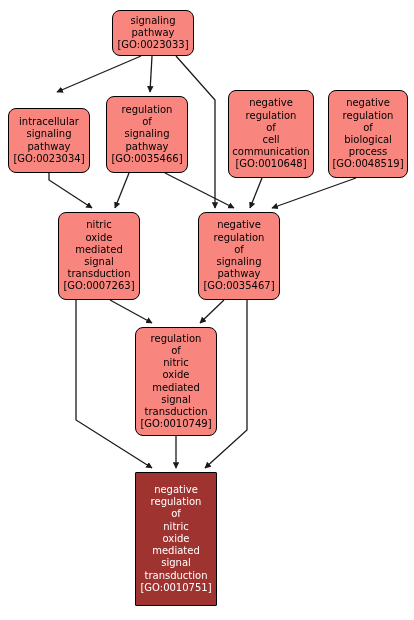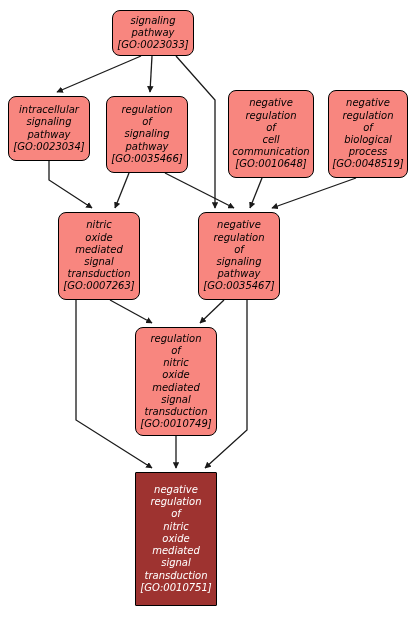--- a/index.html
+++ b/index.html
@@ -1,18 +1,18 @@
 <!DOCTYPE html>
 <html><head>
 <meta charset="utf-8">
 <style>
   html,body{margin:0;padding:0;background:#ffffff;}
   body{width:414px;height:620px;overflow:hidden;
        font-family:"DejaVu Sans",sans-serif;}
-  #graph{position:relative;width:414px;height:620px;font-style:italic;}
+  #graph{position:relative;width:414px;height:620px;}
   svg{position:absolute;left:0;top:0;width:414px;height:620px;}
   .node{position:absolute;box-sizing:border-box;
         display:flex;align-items:center;justify-content:center;
         text-align:center;line-height:12.2px;font-size:10px;
         border:1px solid #000000;}
   .node.round{border-radius:8px;background:#F8867F;color:#000000;}
   .node.target{border-radius:1px;background:#9E3330;color:#ffffff;}
   .node span{display:block;padding:0 2px;}
 </style>
 </head>
@@ -40,21 +40,21 @@
         <polyline points="224,300 200,323" fill="none" stroke="#1A1A1A" stroke-width="1.3" marker-end="url(#arrow)"></polyline>
         <polyline points="247,300 247,430 205,468" fill="none" stroke="#1A1A1A" stroke-width="1.3" marker-end="url(#arrow)"></polyline>
         <polyline points="176,436 176,468" fill="none" stroke="#1A1A1A" stroke-width="1.3" marker-end="url(#arrow)"></polyline>
       </g>
   </svg>
 
   <div id="nodes">
       <div class="node round" style="left: 112px; top: 10px; width: 82px; height: 46px;">
         <span>signaling<br>pathway<br>[GO:0023033]</span>
       </div>
-      <div class="node round" style="left: 8px; top: 96px; width: 82px; height: 65px;">
+      <div class="node round" style="left: 8px; top: 108px; width: 82px; height: 65px;">
         <span>intracellular<br>signaling<br>pathway<br>[GO:0023034]</span>
       </div>
       <div class="node round" style="left: 106px; top: 96px; width: 82px; height: 77px;">
         <span>regulation<br>of<br>signaling<br>pathway<br>[GO:0035466]</span>
       </div>
       <div class="node round" style="left: 228px; top: 90px; width: 86px; height: 88px;">
         <span>negative<br>regulation<br>of<br>cell<br>communication<br>[GO:0010648]</span>
       </div>
       <div class="node round" style="left: 328px; top: 90px; width: 80px; height: 88px;">
         <span>negative<br>regulation<br>of<br>biological<br>process<br>[GO:0048519]</span>

